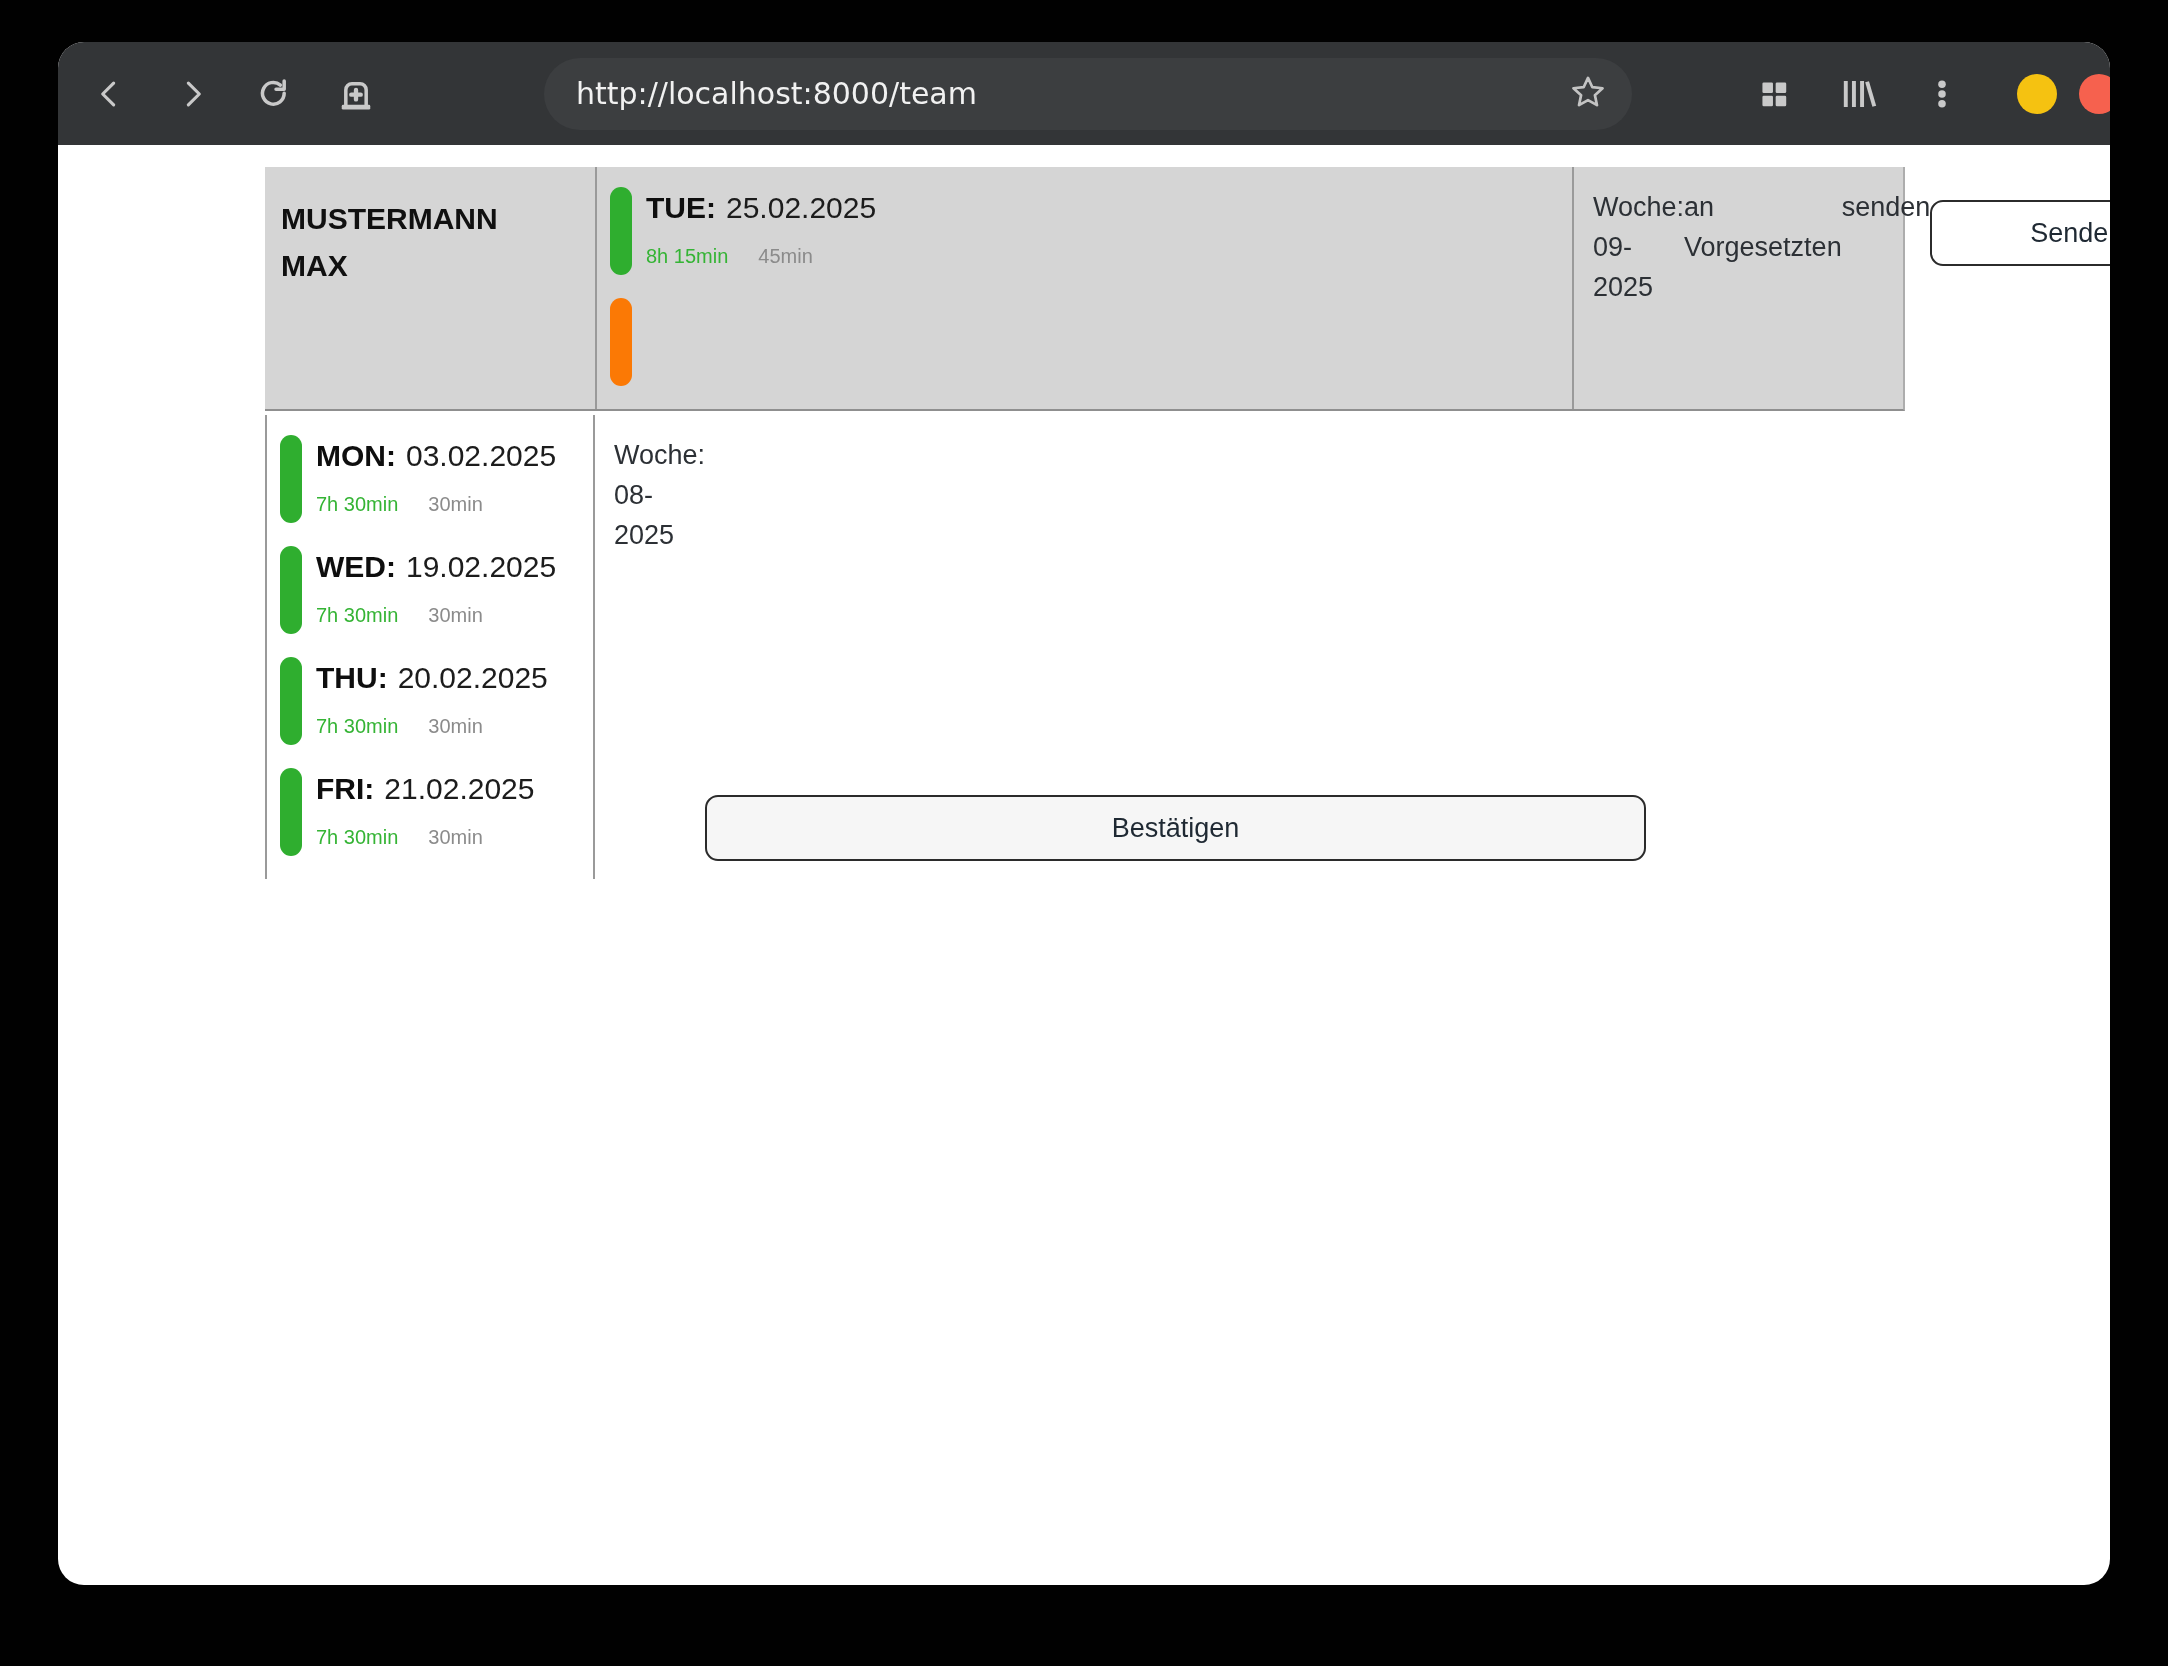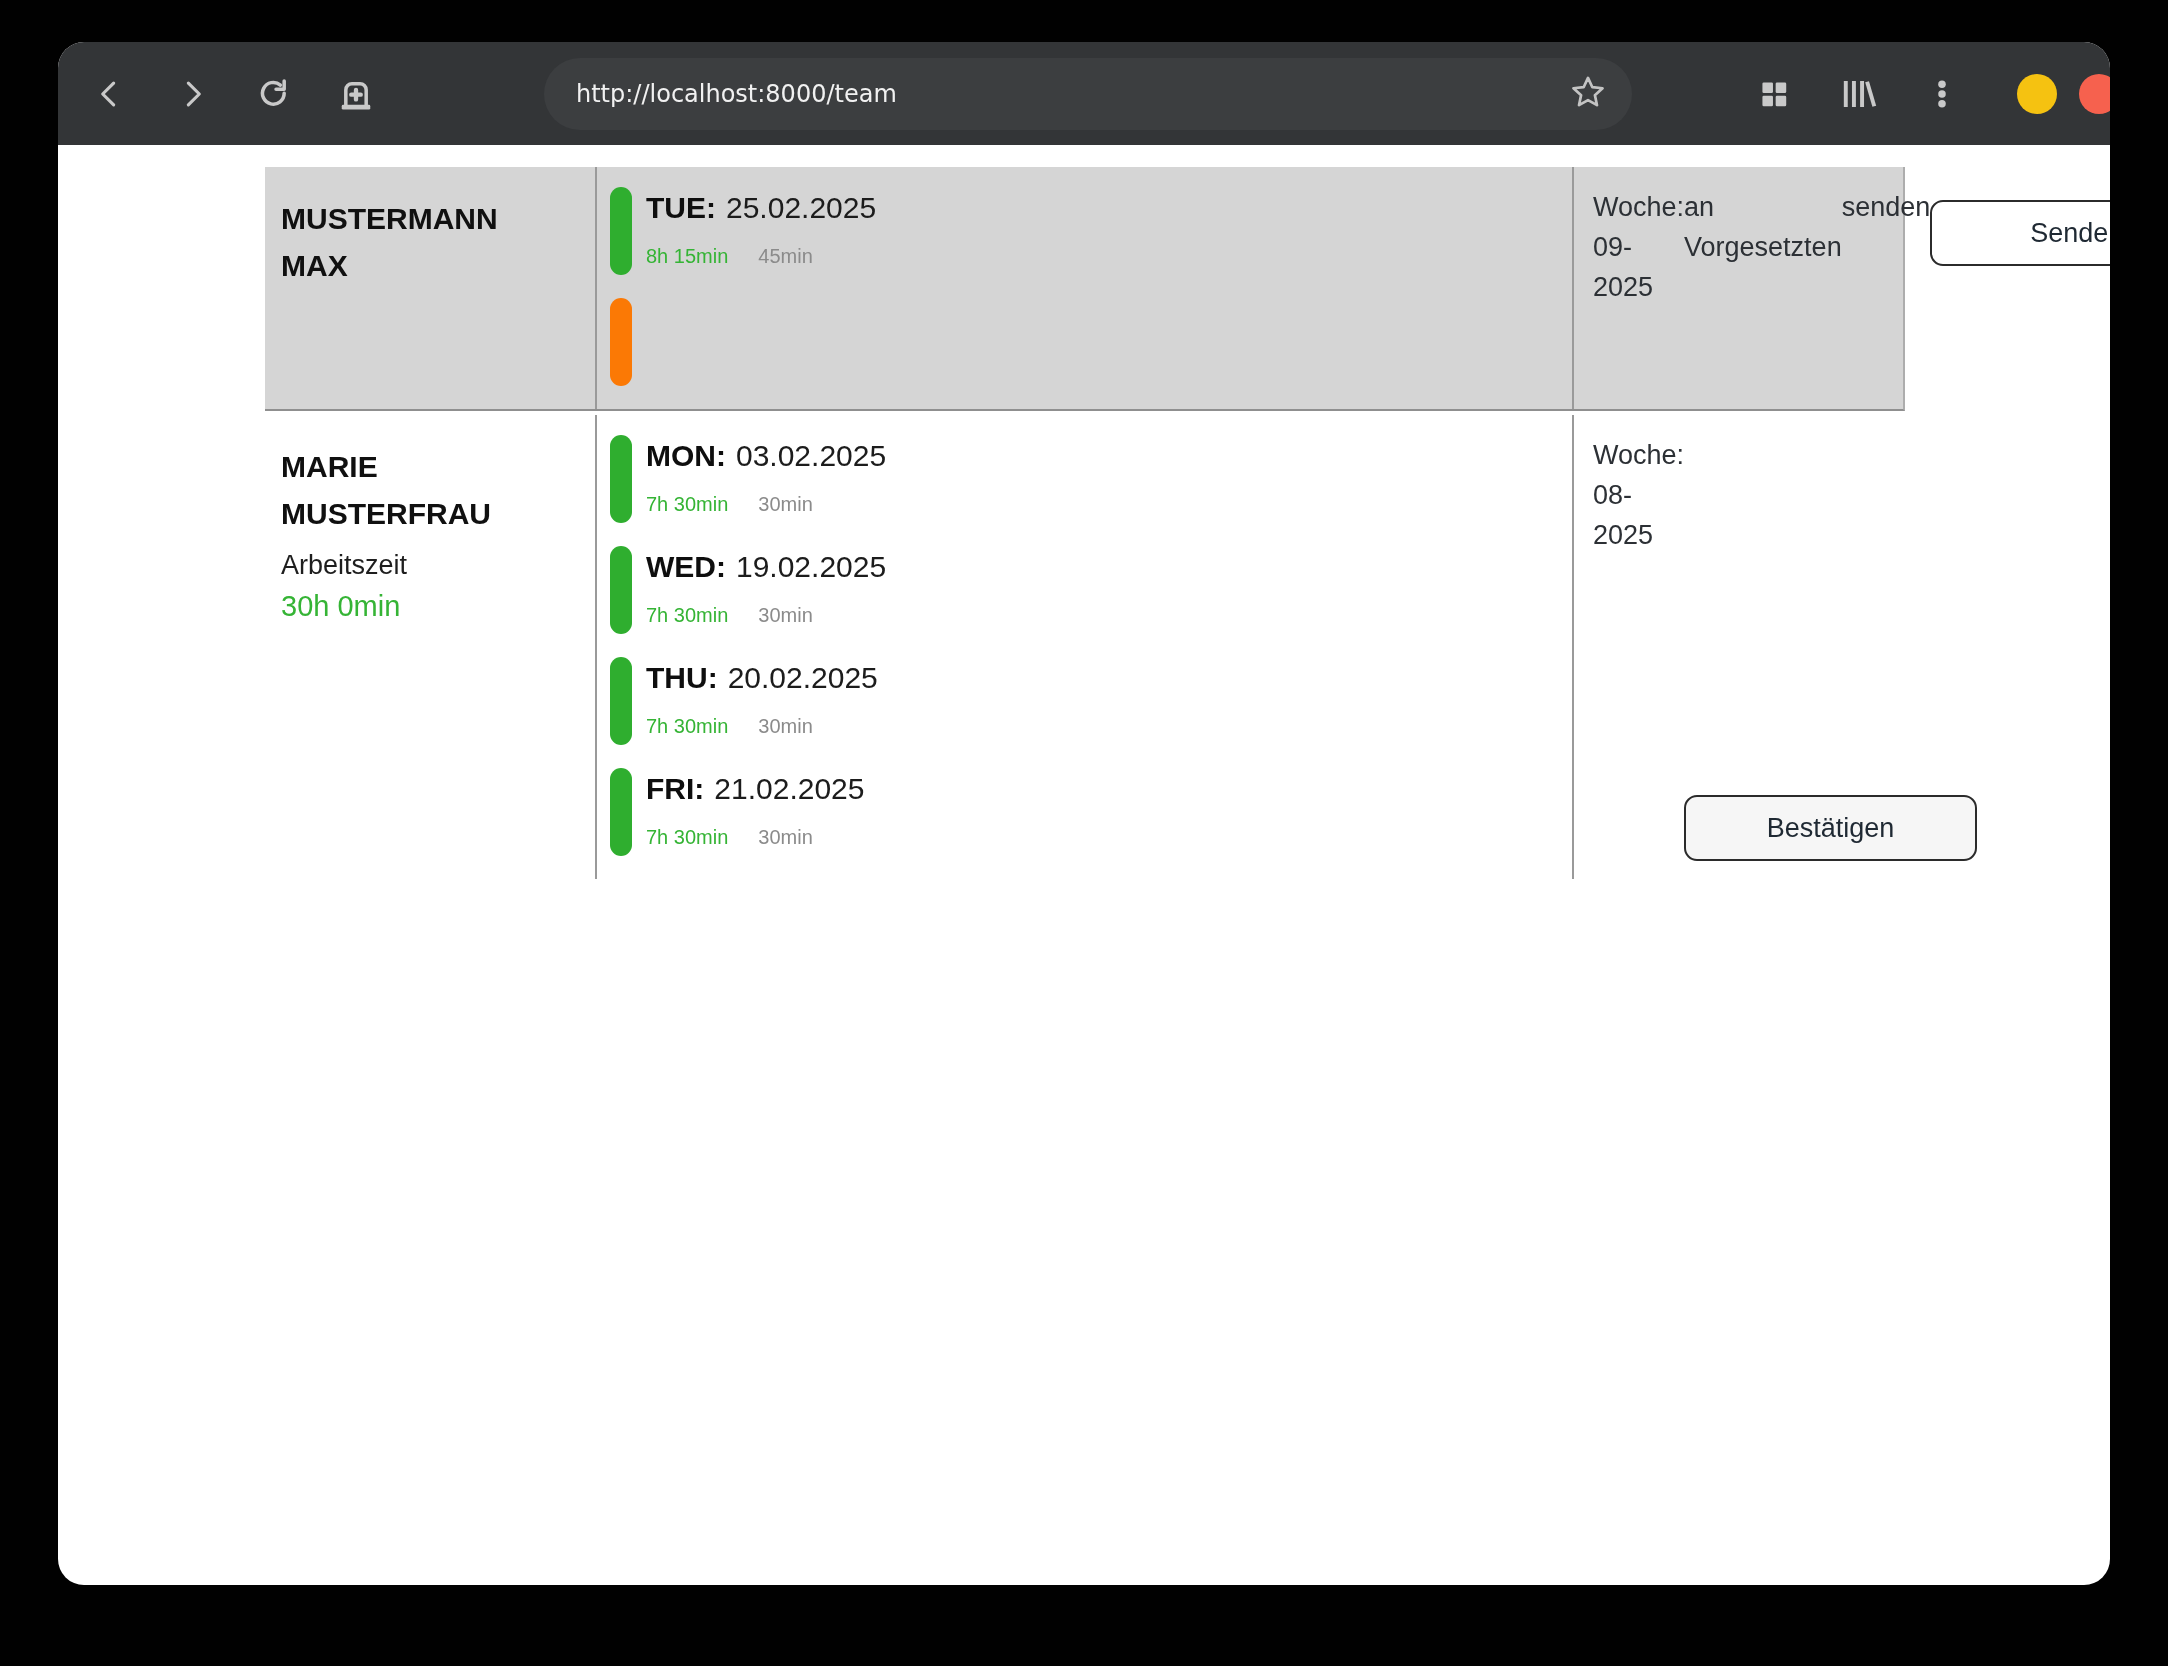--- a/index.html
+++ b/index.html
@@ -22,21 +22,21 @@
   }
   .tbtn svg{display:block;}
   .icon-stroke{stroke:#c9c9c9;fill:none;stroke-width:2.6;stroke-linecap:round;stroke-linejoin:round;}
   .icon-fill{fill:#c9c9c9;stroke:none;}
   .urlbar{
     margin-left:128px;width:1088px;height:72px;border-radius:36px;background:#3c3e40;
     display:flex;align-items:center;padding:0 24px 0 32px;box-sizing:border-box;flex:none;
   }
   .urltext{
     font-family:"DejaVu Sans","Liberation Sans",sans-serif;
-    font-size:24px;color:#f1f1f1;white-space:nowrap;overflow:hidden;
+    font-size:30px;color:#f1f1f1;white-space:nowrap;overflow:hidden;
   }
   .star-btn{margin-left:auto;background:none;border:none;padding:0;width:40px;height:40px;
     display:flex;align-items:center;justify-content:center;cursor:pointer;}
   .right-icons{margin-left:120px;display:flex;align-items:center;}
   .right-icons .tbtn{margin-right:0;}
   .gap40{margin-left:40px;}
   .dots{display:flex;align-items:center;margin-left:53px;}
   .dot{width:40px;height:40px;border-radius:50%;border:none;padding:0;cursor:pointer;flex:none;}
   .dot + .dot{margin-left:22px;}
   
@@ -191,26 +191,20 @@
       </div>
       <div class="col-week">
         <div>Woche: 09-2025</div>
         <div>an Vorgesetzten</div>
         <div>senden</div>
         <button class="week-btn">Senden</button>
       </div>
     </div>
 
     <div class="row plain">
-      <div class="col-name">
-        <div class="emp-name">MARIE</div>
-        <div class="emp-name">MUSTERFRAU</div>
-        <div class="worktime-label">Arbeitszeit</div>
-        <div class="worktime-value">30h 0min</div>
-      </div>
       <div class="col-entries">
 
         <div class="entry">
           <div class="entry-bar" style="background: rgb(47, 174, 47);"></div>
           <div class="entry-lines">
             <div class="entry-line1">
               <span class="entry-day">MON:</span><span>03.02.2025</span>
             </div>
             <div class="entry-line2">
               <span class="entry-work">7h 30min</span><span class="entry-pause">30min</span>

